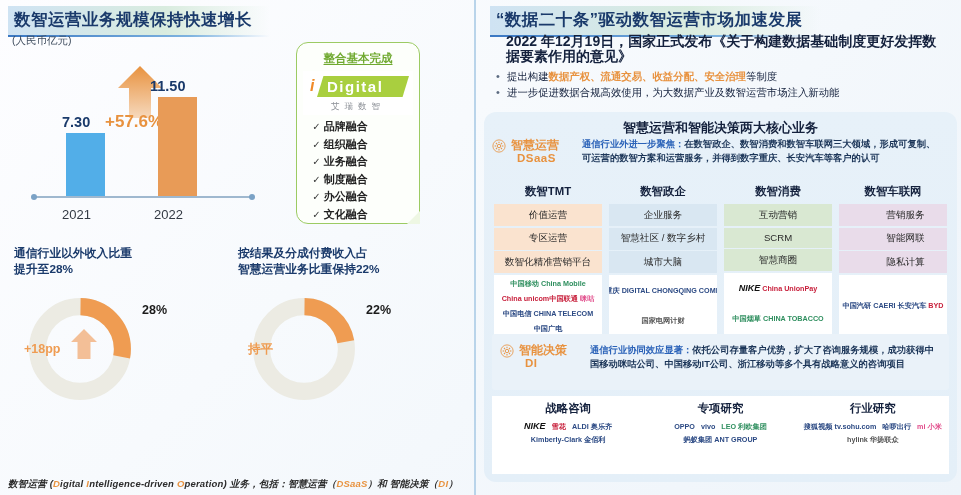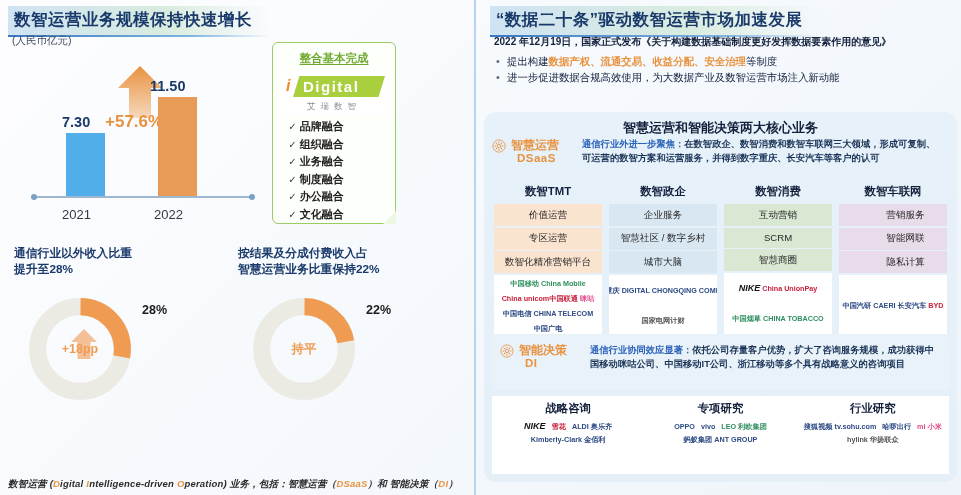--- a/index.html
+++ b/index.html
@@ -37,22 +37,22 @@
   .bar.b2{left:136px;height:99px;background:#e89b57;}
   .barval{position:absolute;font-size:14.5px;font-weight:bold;color:#1a3a6b;}
   .barval.v1{left:40px;bottom:100px;}
   .barval.v2{left:128px;bottom:136px;}
   .xlab{position:absolute;bottom:8px;font-size:13px;color:#333a44;font-weight:500;}
   .xlab.x1{left:40px;} .xlab.x2{left:132px;}
   .growth{position:absolute;left:83px;bottom:98px;font-size:17px;font-weight:bold;color:#e8923f;}
   .uparrow{position:absolute;left:96px;bottom:112px;width:44px;height:52px;}
 
   
-  .note{position:absolute;left:272px;top:42px;width:122px;height:180px;
-    background:#fdfffb;border:1.2px solid #9ccb63;border-radius:6px;}
+  .note{position:absolute;left:296px;top:42px;width:122px;height:180px;
+    background:#fdfffb;border:1.2px solid #9ccb63;border-radius:12px;}
   .note:after{content:"";position:absolute;right:-1px;bottom:-1px;
     border-width:0 0 13px 13px;border-style:solid;border-color:transparent transparent #eef7e3 transparent;}
   .note-title{text-align:center;font-size:11.5px;font-weight:bold;color:#6fa92f;
     margin-top:8px;text-decoration:underline;text-underline-offset:2px;}
   .logo-box{margin:5px 6px 2px 6px;background:#ffffff;padding:3px 0 2px;}
   .idigital{position:relative;height:26px;}
   .idig-swoosh{position:absolute;left:14px;top:2px;width:92px;height:21px;
     background:#a9cf3f;clip-path:polygon(7% 0,100% 0,93% 100%,0% 100%);}
   .idig-i{position:absolute;left:7px;top:3px;font-size:16px;font-weight:bold;color:#f08a28;font-style:italic;}
   .idig-txt{position:absolute;left:24px;top:4px;font-size:15px;font-weight:bold;color:#ffffff;letter-spacing:1.5px;}
@@ -63,36 +63,36 @@
 
   
   .dblock{position:absolute;top:245px;}
   .dblock.d1{left:14px;} .dblock.d2{left:238px;}
   .dhead{font-size:11.8px;font-weight:bold;color:#1a3a6b;line-height:16px;}
   .donutwrap{position:relative;margin-top:18px;width:200px;height:120px;}
   .donut{position:absolute;left:10px;top:-2px;width:112px;height:112px;}
   .dpct{position:absolute;font-size:12.5px;font-weight:bold;color:#1b1b1b;}
   .dpct.p1{left:128px;top:8px;}
   .dcenter{position:absolute;left:10px;top:-2px;width:112px;height:112px;
-    display:flex;align-items:center;justify-content:center;flex-direction:column;}
+    display:flex;align-items:flex-start;justify-content:center;flex-direction:column;}
   .dcenter .lbl{font-size:12.5px;font-weight:bold;color:#ef9c52;position:relative;z-index:2;}
   .d-up{position:absolute;left:47px;top:36px;width:26px;height:30px;z-index:1;}
 
   .footnote{position:absolute;left:8px;top:470px;font-size:9.5px;font-style:italic;
     color:#2b2b2b;font-weight:bold;letter-spacing:.2px;margin-top:8px;}
   .fo{color:#e8923f;}
 
   
   .vdiv{position:absolute;left:474px;top:0;width:1.5px;height:495px;background:#b9d4ea;}
 
   
   .right{position:absolute;left:480px;top:0;width:481px;height:495px;}
   .r-title-wrap{position:absolute;left:10px;top:6px;}
   .r-body{position:absolute;left:14px;top:34px;width:452px;}
-  .r-lead{font-size:10px;font-weight:bold;color:#14213d;line-height:15px;}
+  .r-lead{font-size:14px;font-weight:bold;color:#14213d;line-height:15px;margin-left:12px;}
   .r-bullets{margin:5px 0 0 0;padding:0;list-style:none;}
   .r-bullets li{font-size:10.4px;color:#14213d;line-height:16px;padding-left:13px;position:relative;}
   .r-bullets li:before{content:"\2022";position:absolute;left:2px;top:-1px;color:#5b6a80;font-size:11px;}
   .hl{color:#e8923f;font-weight:bold;}
 
   
   .bluepanel{position:absolute;left:484px;top:112px;width:473px;height:370px;
     background:linear-gradient(180deg,#e7f1f9 0%,#e4eff8 100%);border-radius:12px;}
   .bp-title{text-align:center;font-size:13px;font-weight:bold;color:#14213d;padding-top:7px;}
 

